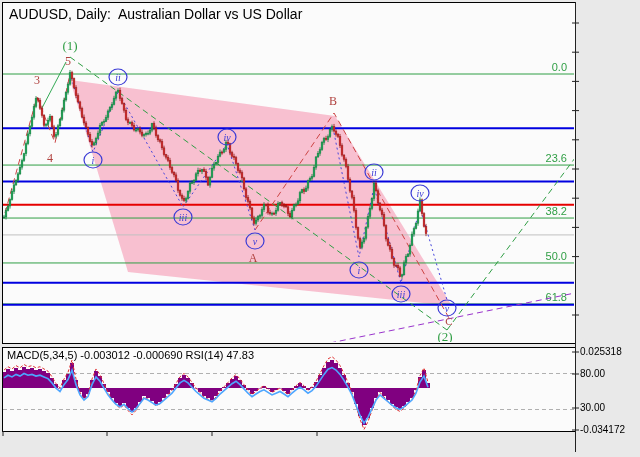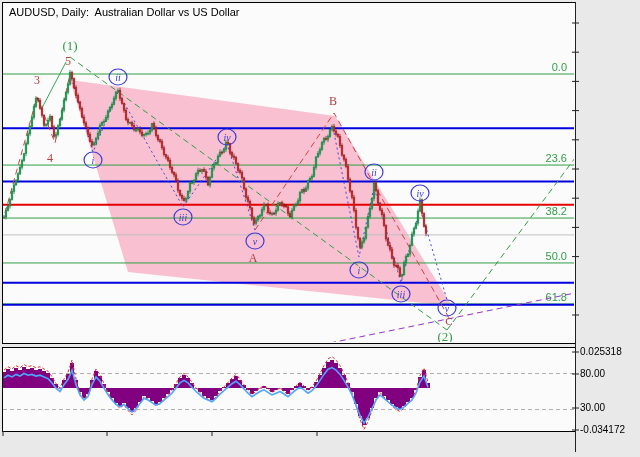--- a/index.html
+++ b/index.html
@@ -2,21 +2,21 @@
 <html><head>
 <meta charset="utf-8">
 <style>
   html,body{margin:0;padding:0;}
   body{font-family:"Liberation Sans",sans-serif;background:#e9e9e9;}
   #win{position:relative;width:640px;height:457px;background:#e9e9e9;overflow:hidden;}
   .panel{position:absolute;background:#fbfbfb;border:1px solid #000;box-sizing:border-box;}
   #mainPanel{left:2px;top:2px;width:574px;height:342px;}
   #macdPanel{left:2px;top:347px;width:574px;height:85px;}
   #overlay{position:absolute;left:0;top:0;width:640px;height:457px;pointer-events:none;}
-  #chartTitle{position:absolute;left:9px;top:6px;font-size:11px;color:#000;white-space:pre;}
+  #chartTitle{position:absolute;left:9px;top:6px;font-size:14px;color:#000;white-space:pre;}
   #macdLabel{position:absolute;left:7px;top:349px;font-size:11px;color:#000;white-space:pre;}
   .mtick{position:absolute;left:580px;font-size:10px;color:#000;white-space:nowrap;}
   .dtick{position:absolute;top:436px;font-size:11px;color:#000;white-space:nowrap;}
   .axiszone{position:absolute;}
 </style>
 </head>
 <body>
 
 <div id="win">
   <div id="mainPanel" class="panel"></div>
@@ -636,20 +636,21 @@
       <line x1="572" y1="352" x2="579" y2="352" stroke="#222"></line>
       <line x1="572" y1="374" x2="579" y2="374" stroke="#222"></line>
       <line x1="572" y1="408" x2="579" y2="408" stroke="#222"></line>
       <line x1="572" y1="430" x2="579" y2="430" stroke="#222"></line>
       <line x1="3" y1="431" x2="3" y2="436" stroke="#222"></line>
       <line x1="107" y1="431" x2="107" y2="436" stroke="#222"></line>
       <line x1="212" y1="431" x2="212" y2="436" stroke="#222"></line>
       <line x1="317" y1="431" x2="317" y2="436" stroke="#222"></line>
     </svg>
   <div id="chartTitle">AUDUSD, Daily:  Australian Dollar vs US Dollar</div>
+  <div id="macdLabel">MACD(5,34,5) -0.003012 -0.000690 RSI(14) 47.83</div>
   <div id="priceAxis" class="axiszone" style="left:576px;top:2px;width:64px;height:340px;"></div>
   <div id="macdAxis" class="axiszone" style="left:576px;top:347px;width:64px;height:85px;padding-left:16px;">
       <div class="mtick" style="top: -1px; left: 4px;">0.025318</div>
       <div class="mtick" style="top: 21px; left: 4px;">80.00</div>
       <div class="mtick" style="top: 55px; left: 4px;">30.00</div>
       <div class="mtick" style="top: 77px; left: 4px;">-0.034172</div>
     </div>
 </div>
 
 </body></html>

